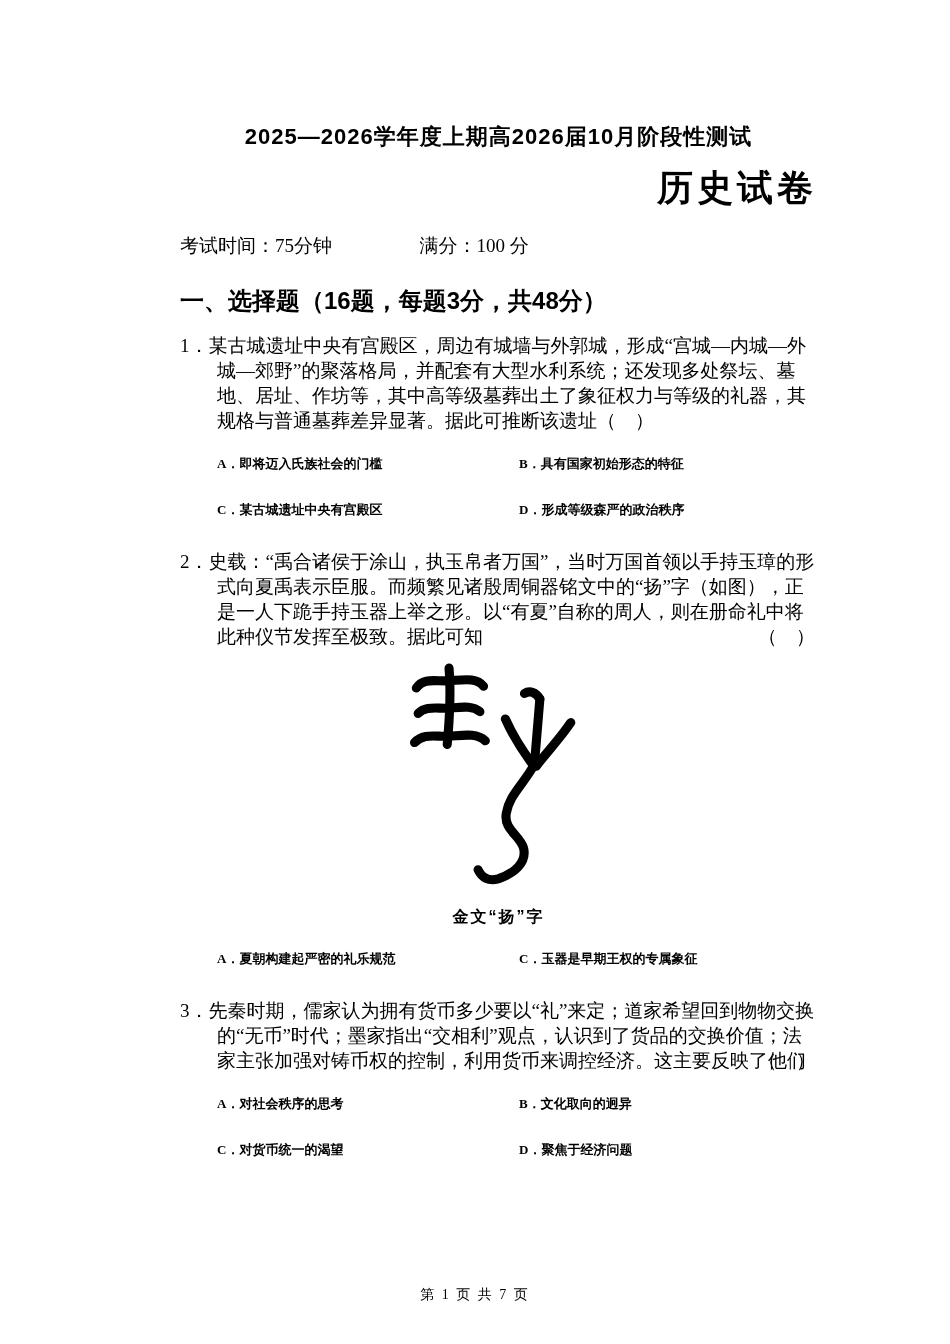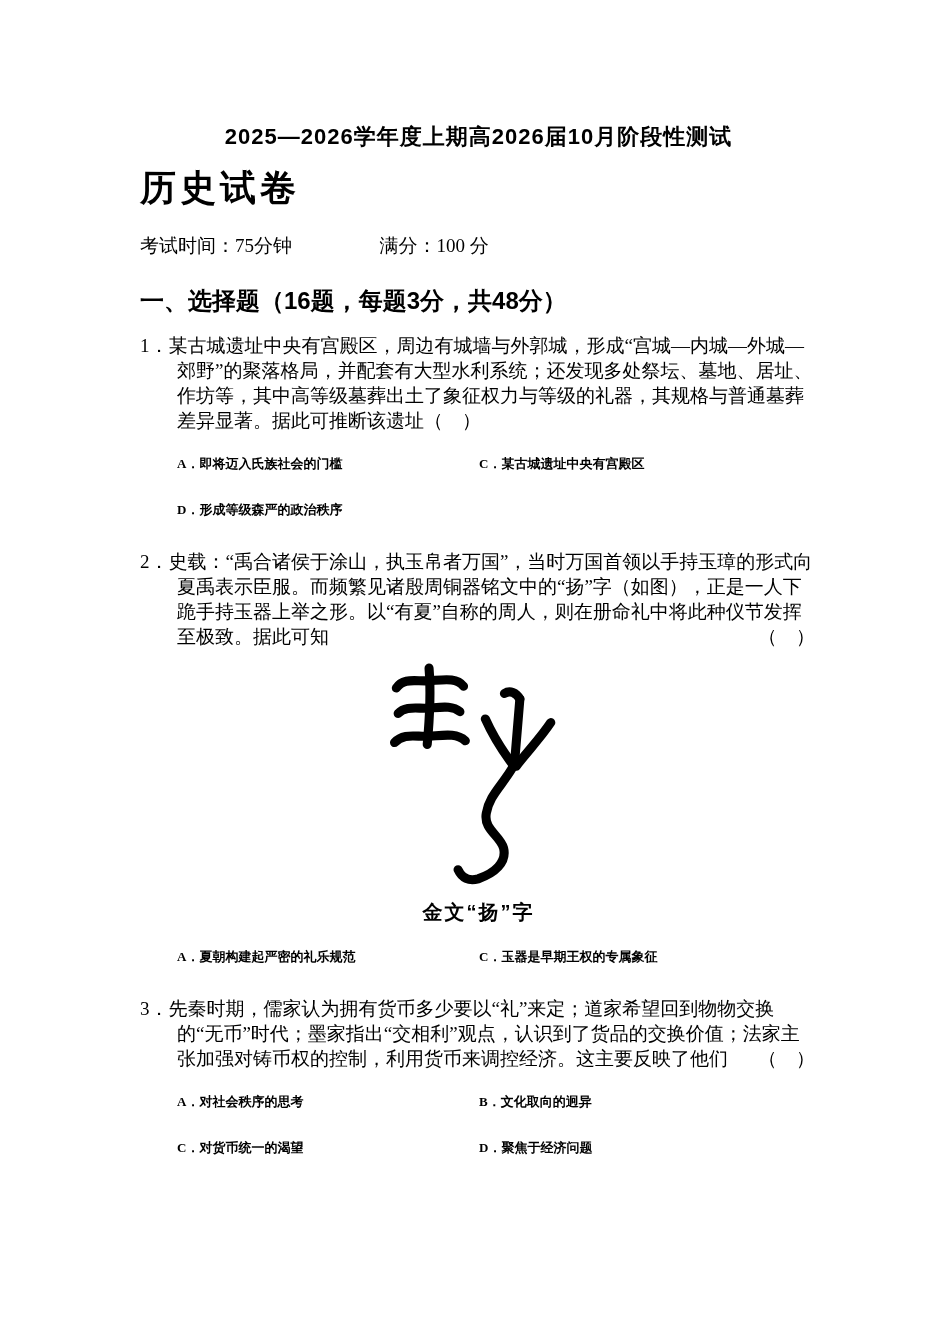--- a/index.html
+++ b/index.html
@@ -6,32 +6,33 @@
   html, body { background:#ffffff; }
   .page {
     position:relative;
     width:950px;
     height:1344px;
     margin:0 auto;
     background:#ffffff;
     color:#000;
     font-family:"Liberation Serif","DejaVu Serif",serif;
     overflow:hidden;
+    padding-left:40px;
   }
   .content { padding:122px 133px 0 140px; }
 
   .exam-title {
     text-align:center;
     font-weight:700;
     font-size:22px;
     font-family:"Liberation Sans","DejaVu Sans",sans-serif;
     letter-spacing:1px;
   }
   .exam-subject {
-    text-align:left;
+    text-align:right;
     font-weight:700;
     font-size:36px;
     margin-top:12px;
     letter-spacing:4px;
   }
   .exam-meta {
     font-size:19px;
     margin-top:20px;
   }
   .meta-gap { display:inline-block; width:78px; }
@@ -64,22 +65,22 @@
     margin-top:8px;
     font-size:13px;
     line-height:46px;
     font-weight:bold;
   }
 
   .figure { text-align:center; margin-top:10px; }
   .figure svg { display:block; margin:0 auto; }
   .figure-caption {
     font-weight:700;
-    font-size:20px;
-    margin-top:2px;
+    font-size:16px;
+    margin-top:10px;
     font-family:"Liberation Sans","DejaVu Sans",sans-serif;
     letter-spacing:2px;
   }
 
   .footer {
     position:absolute;
     left:0; right:0;
     bottom:40px;
     text-align:center;
     font-size:14px;
@@ -101,20 +102,21 @@
       <span>满分：100 分</span>
     </div>
 
     <div class="section-heading">一、选择题（16题，每题3分，共48分）</div>
 
     <div class="question">
       <span>1．</span><span>某古城遗址中央有宫殿区，周边有城墙与外郭城，形成“宫城—内城—外城—郊野”的聚落格局，并配套有大型水利系统；还发现多处祭坛、墓地、居址、作坊等，其中高等级墓葬出土了象征权力与等级的礼器，其规格与普通墓葬差异显著。据此可推断该遗址（　）</span>
     </div>
     <div class="options">
       <span>A．即将迈入氏族社会的门槛</span>
+      <span>B．具有国家初始形态的特征</span>
       <span>C．某古城遗址中央有宫殿区</span>
       <span>D．形成等级森严的政治秩序</span>
     </div>
 
     <div class="question">
       <span>2．</span><span>史载：“禹合诸侯于涂山，执玉帛者万国”，当时万国首领以手持玉璋的形式向夏禹表示臣服。而频繁见诸殷周铜器铭文中的“扬”字（如图），正是一人下跪手持玉器上举之形。以“有夏”自称的周人，则在册命礼中将此种仪节发挥至极致。据此可知</span>
       <span class="q-bracket">（　）</span>
     </div>
 
     <div class="figure">
@@ -149,13 +151,14 @@
     </div>
     <div class="options">
       <span>A．对社会秩序的思考</span>
       <span>B．文化取向的迥异</span>
       <span>C．对货币统一的渴望</span>
       <span>D．聚焦于经济问题</span>
     </div>
 
   </div>
 
+  <div class="footer">第 1 页 共 7 页</div>
 </div>
 
 </body></html>

